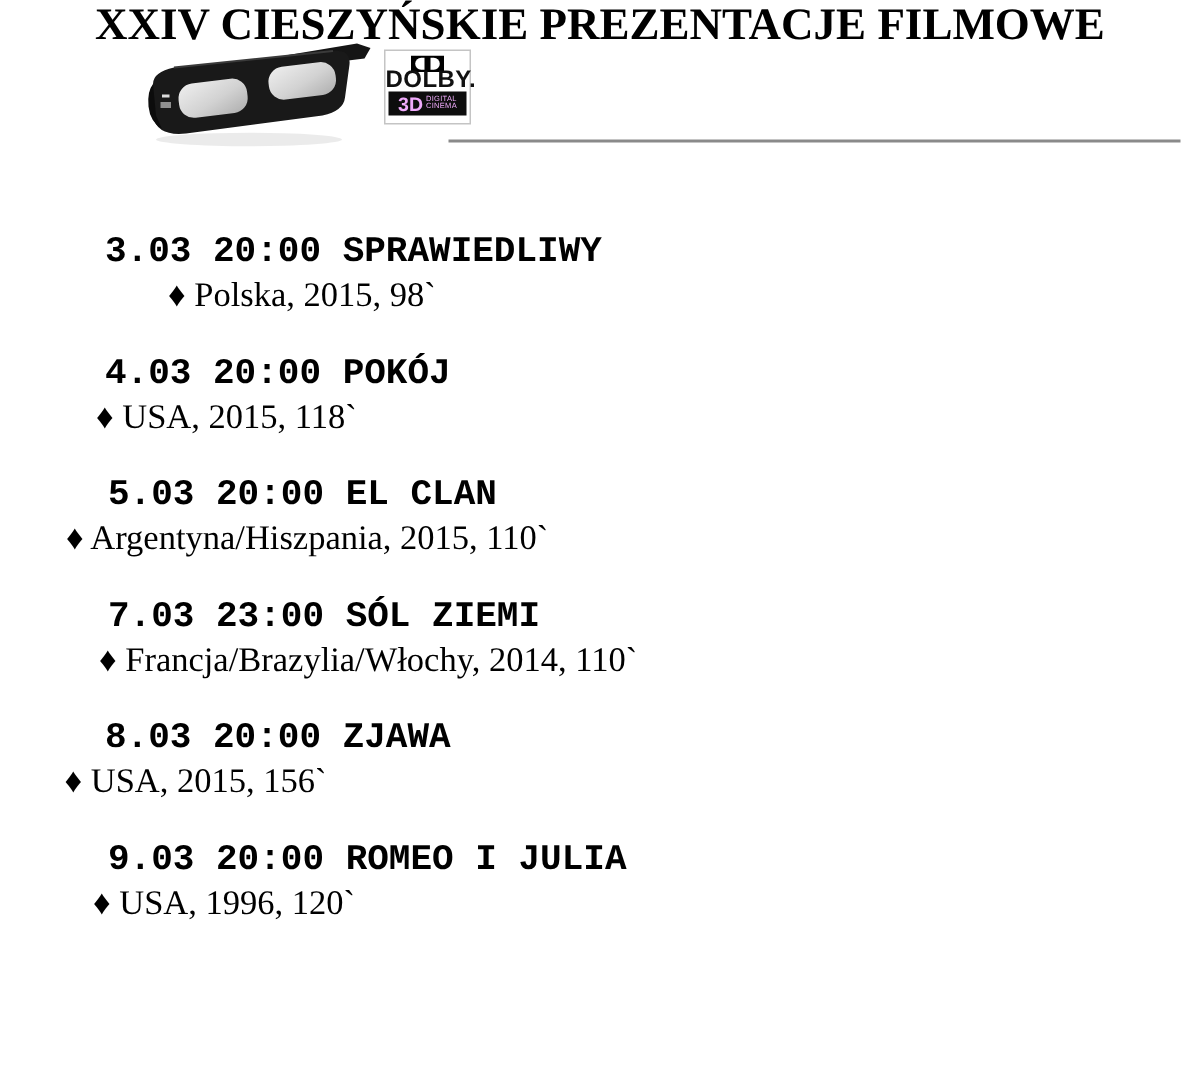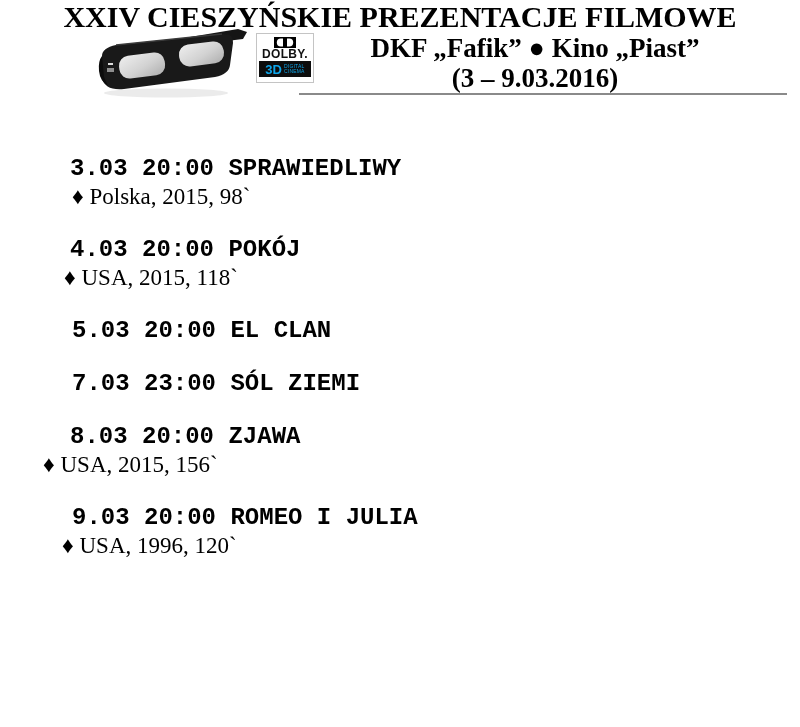--- a/index.html
+++ b/index.html
@@ -30,35 +30,35 @@
   .glasses-wrap{position:absolute;left:94px;top:27px;width:158px;height:72px;}
 
   
   .dolby{
     position:absolute;left:256px;top:33px;width:58px;height:50px;
     box-sizing:border-box;border:1px solid #c4c4c4;background:#fff;
     text-align:center;padding-top:3px;
     font-family:"Liberation Sans","DejaVu Sans",sans-serif;
   }
   .dolby .dd{display:block;margin:0 auto 1px auto;}
-  .dolby-name{font-weight:bold;font-size:12px;line-height:10px;letter-spacing:.3px;color:#111;}
+  .dolby-name{font-weight:bold;font-size:16px;line-height:10px;letter-spacing:.3px;color:#111;}
   .d3box{
-    margin:2px 2px 0 2px;background:#0d0d0d;color:#0ea5e9;height:16px;
+    margin:2px 2px 0 2px;background:#0d0d0d;color:#f0abfc;height:16px;
     display:flex;align-items:center;justify-content:center;gap:2px;
   }
   .d3{font-weight:bold;font-size:13px;line-height:13px;}
   .dc{display:flex;flex-direction:column;align-items:flex-start;
       font-size:5px;line-height:5px;letter-spacing:.2px;}
 
   
   .films{position:absolute;top:155px;left:0;width:100%;}
   .entry{margin-bottom:25px;}
   .ft{font-weight:bold;font-size:24px;line-height:28px;white-space:nowrap;font-family:Liberation Mono, monospace;}
   .fd{font-size:23px;line-height:28px;white-space:nowrap;}
-  .entry:nth-child(1) .ft{padding-left:70px}.entry:nth-child(1) .fd{padding-left:72px}
+  .entry:nth-child(1) .ft{padding-left:70px}.entry:nth-child(1) .fd{padding-left:112px}
   .entry:nth-child(2) .ft{padding-left:70px}.entry:nth-child(2) .fd{padding-left:64px}
   .entry:nth-child(3) .ft{padding-left:72px}.entry:nth-child(3) .fd{padding-left:44px}
   .entry:nth-child(4) .ft{padding-left:72px}.entry:nth-child(4) .fd{padding-left:66px}
   .entry:nth-child(5) .ft{padding-left:70px}.entry:nth-child(5) .fd{padding-left:43px}
   .entry:nth-child(6) .ft{padding-left:72px}.entry:nth-child(6) .fd{padding-left:62px}
   .entry:nth-child(7) .ft{padding-left:43px}.entry:nth-child(7) .fd{padding-left:62px}
 </style>
 </head>
 <body>
 
@@ -105,41 +105,39 @@
     <div class="dolby-name">DOLBY.</div>
     <div class="d3box">
       <span class="d3">3D</span>
       <span class="dc">
         <span>DIGITAL</span>
         <span>CINEMA</span>
       </span>
     </div>
   </div>
 
-  <div class="hdr-right">
-    <div>DKF „Fafik” ● Kino „Piast”</div>
-    <div>(3 – 9.03.2016)</div>
-  </div>
 
   <div class="hdr-rule"></div>
 
   <div class="films" id="film-list">
       <div class="entry">
         <div class="ft">3.03 20:00 SPRAWIEDLIWY</div>
         <div class="fd">♦ Polska, 2015, 98`</div>
       </div>
       <div class="entry">
         <div class="ft">4.03 20:00 POKÓJ</div>
         <div class="fd">♦ USA, 2015, 118`</div>
       </div>
       <div class="entry">
         <div class="ft">5.03 20:00 EL CLAN</div>
+        <div class="fd">♦ Argentyna/Hiszpania, 2015, 110`</div>
       </div>
       <div class="entry">
         <div class="ft">7.03 23:00 SÓL ZIEMI</div>
+        <div class="fd">♦ Francja/Brazylia/Włochy, 2014, 110`</div>
       </div>
       <div class="entry">
         <div class="ft">8.03 20:00 ZJAWA</div>
         <div class="fd">♦ USA, 2015, 156`</div>
       </div>
       <div class="entry">
         <div class="ft">9.03 20:00 ROMEO I JULIA</div>
         <div class="fd">♦ USA, 1996, 120`</div>
       </div>
     </div>

